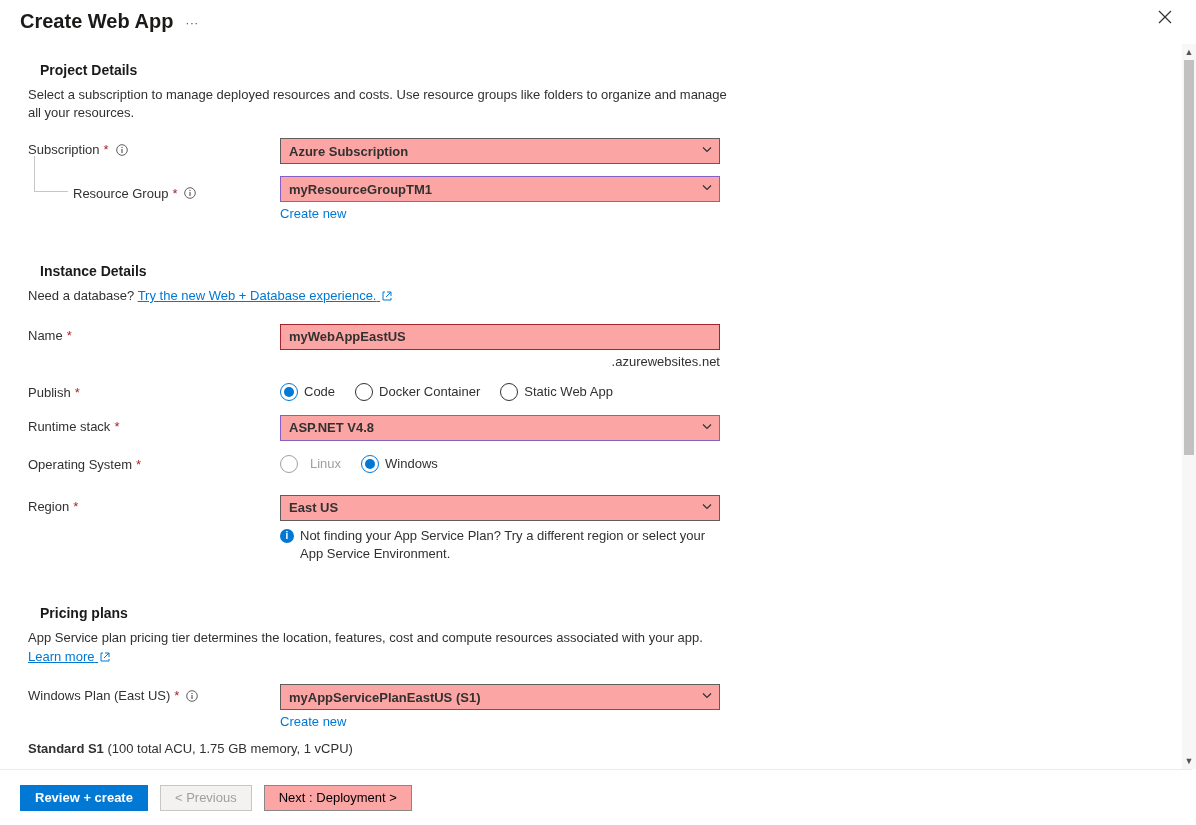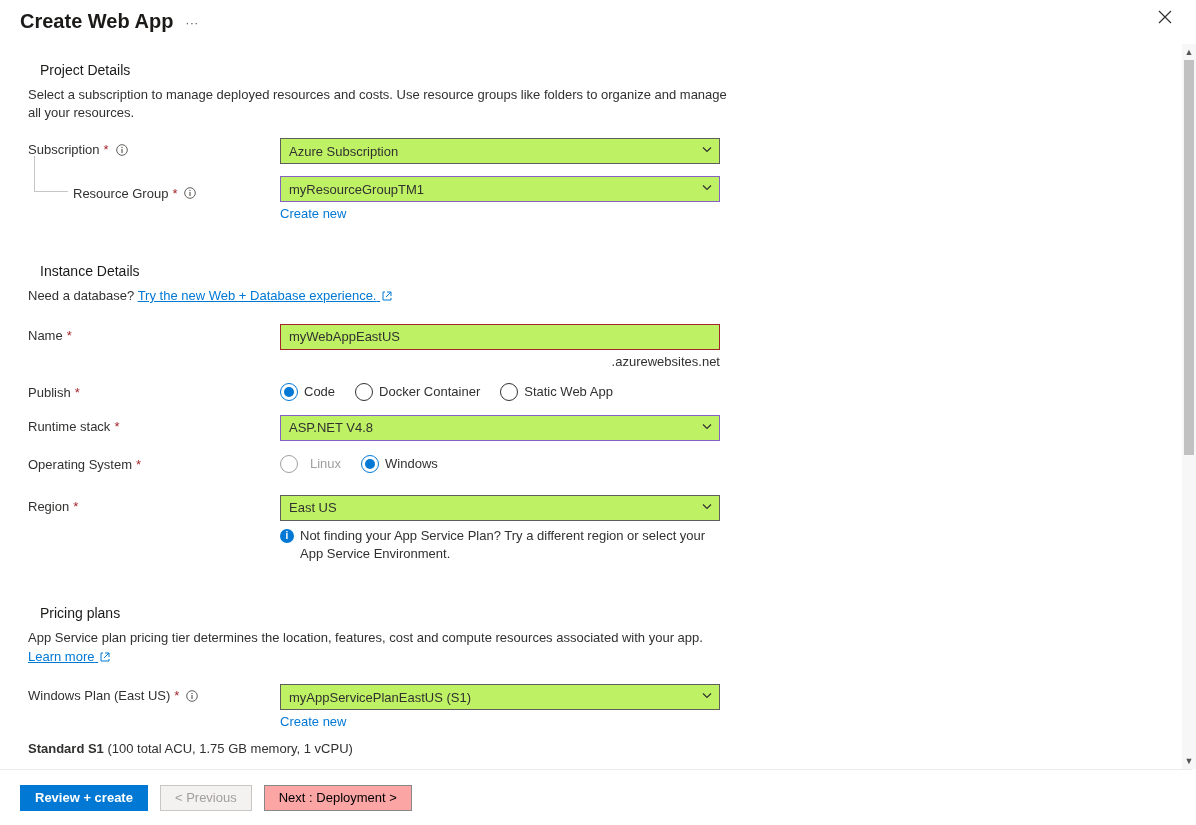--- a/index.html
+++ b/index.html
@@ -51,21 +51,21 @@
     right: 0;
     bottom: 56px;
     overflow-y: auto;
   }
   .content {
     padding: 18px 28px 24px 28px;
     max-width: 760px;
   }
   h3.section-title {
     font-size: 14px;
-    font-weight: 400;
+    font-weight: 700;
     margin: 0 0 8px 0;
     color: #1b1a19;
     padding-left: 12px;
   }
   .section-desc {
     font-size: 13px;
     color: #323130;
     margin: 0 0 16px 0;
     line-height: 1.4;
   }
@@ -96,27 +96,28 @@
     color: #605e5c;
   }
   .form-control-col {
     flex: 1;
     max-width: 440px;
   }
   .select-box, .text-input {
     width: 100%;
     height: 26px;
     border: 1px solid #605e5c;
-    background: #bef264;
+    background: #fca5a5;
     font-size: 13px;
     padding: 0 26px 0 8px;
     position: relative;
     display: flex;
     align-items: center;
     cursor: pointer;
+    font-weight: bold;
   }
   .select-box.purple {
     border-color: #8661c5;
   }
   .select-box .chev {
     position: absolute;
     right: 6px;
     top: 50%;
     transform: translateY(-50%);
     color: #323130;

